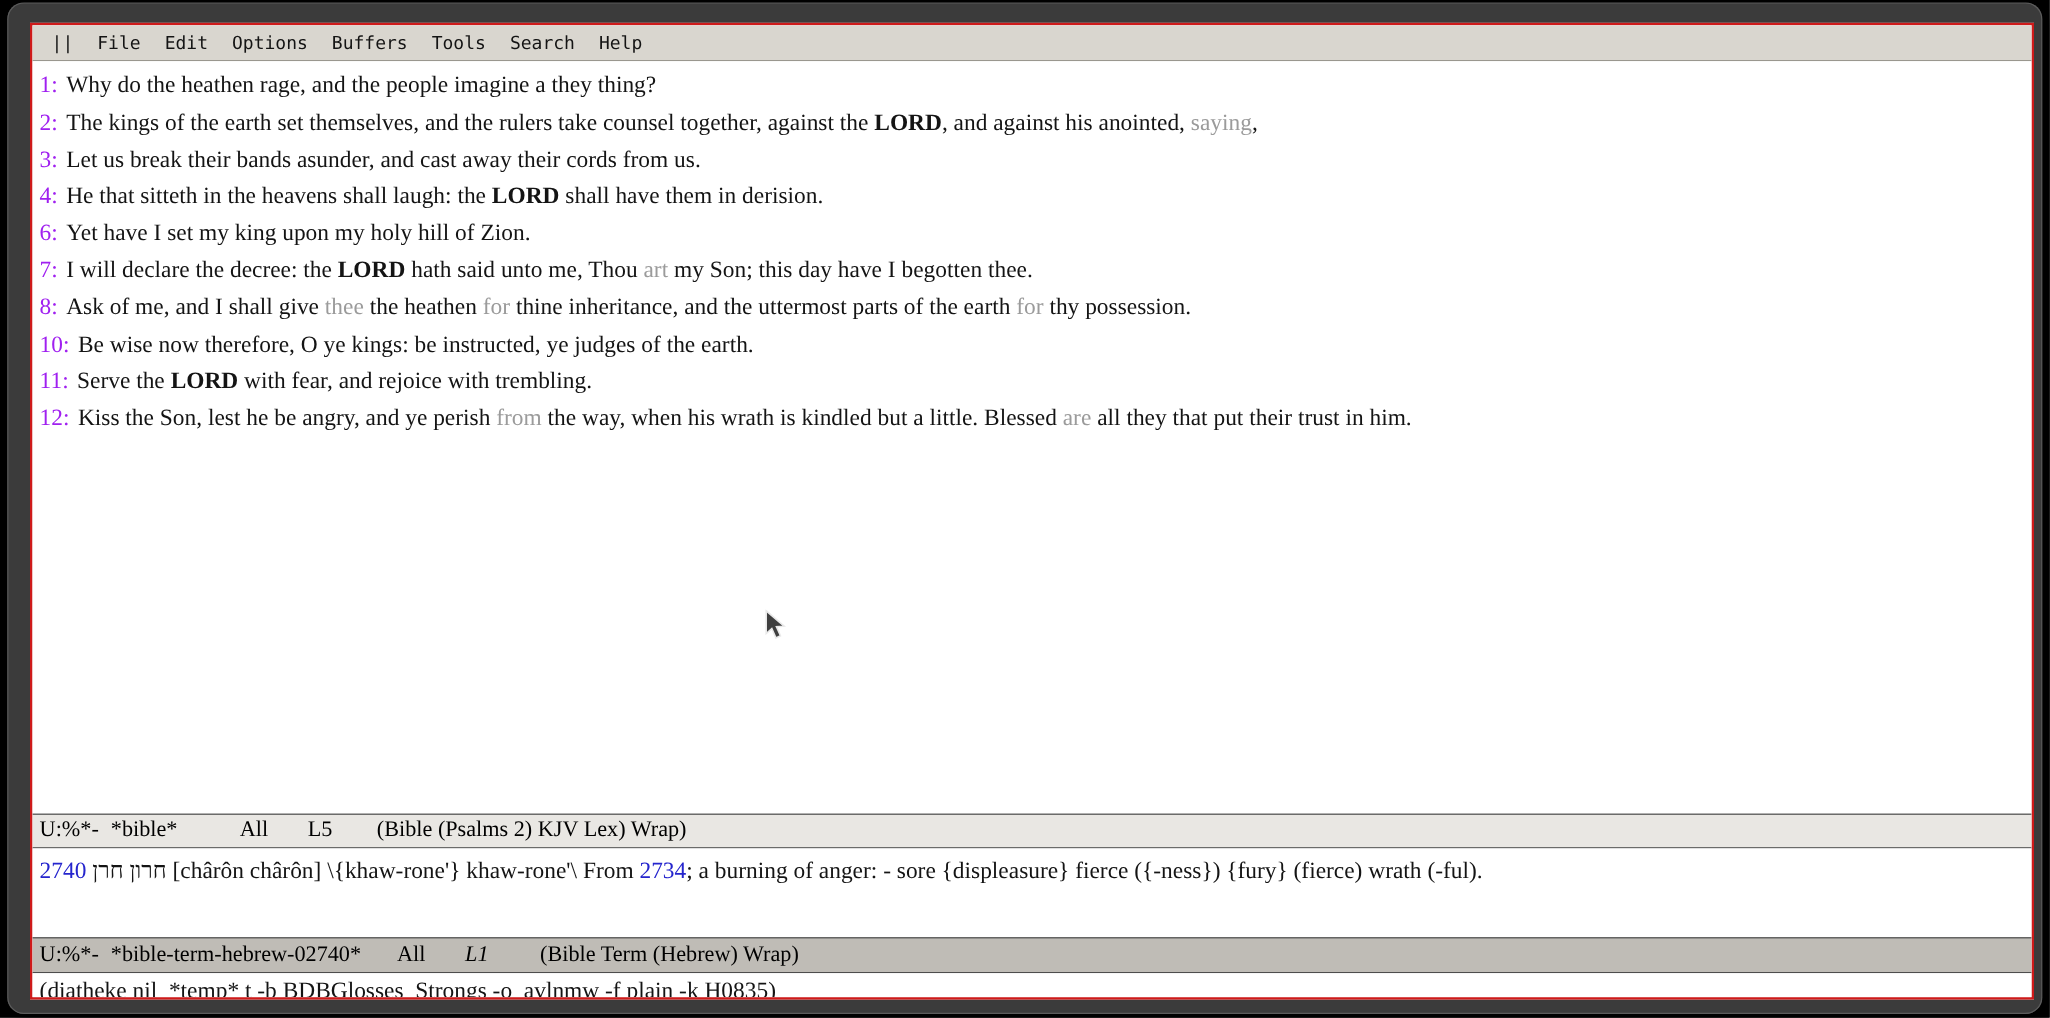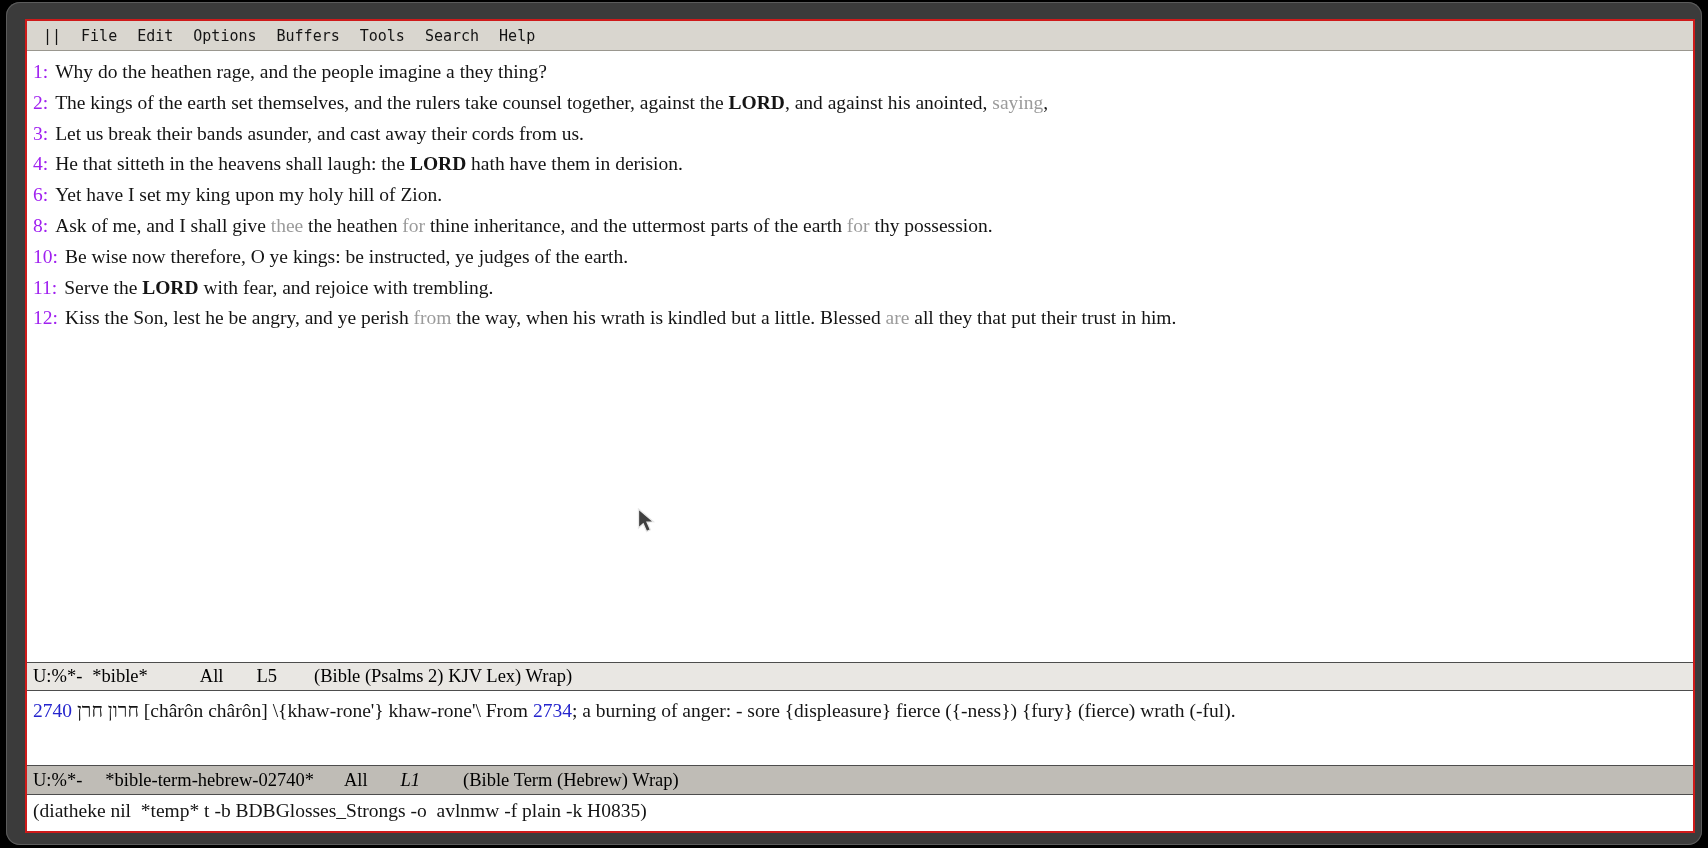--- a/index.html
+++ b/index.html
@@ -34,29 +34,29 @@
   .modeline { flex:none; display:flex; align-items:center; font-size:18.5px; color:#000;
     padding-left:6px; border-top:1px solid #4d4d4d; border-bottom:1px solid #4d4d4d;
     white-space:nowrap; overflow:hidden; }
   .ml-inactive { height:29px; background:#e9e7e3; }
   .ml-active   { height:30px; background:#bfbcb6; }
   .ml-buffer { font-weight:normal; }
   #ml1 .ml-buffer { margin-left:10px; }
   #ml1 .ml-pos    { margin-left:52px; }
   #ml1 .ml-line   { margin-left:33px; }
   #ml1 .ml-modes  { margin-left:37px; }
-  #ml2 .ml-buffer { margin-left:23px; }
+  #ml2 .ml-buffer { margin-left:10px; }
   #ml2 .ml-pos    { margin-left:30px; }
   #ml2 .ml-line   { margin-left:33px;font-style:italic; }
   #ml2 .ml-modes  { margin-left:43px; }
 
   .win-lexicon { flex:none; height:74px; background:#fff; padding:5px 6px 0 6px;
     font-size:19.5px; line-height:30px; color:#141414; white-space:nowrap; overflow:hidden; }
 
-  .echo-area { flex:none; height:36px; background:#fff; padding:5px 0 0 6px;
+  .echo-area { flex:none; height:20px; background:#fff; padding:5px 0 0 6px;
     font-size:19.5px; color:#141414; white-space:pre; overflow:hidden; }
 
   .mouse-pointer { position:absolute; left:637px; top:508px; width:22px; height:27px;
     pointer-events:none; z-index:50; }
 </style>
 </head>
 <body>
 
 <div class="wm-window">
   <div class="emacs-frame">
@@ -69,22 +69,23 @@
         <span class="menu-item">Buffers</span>
         <span class="menu-item">Tools</span>
         <span class="menu-item">Search</span>
         <span class="menu-item">Help</span>
       </div>
 
     <div class="win-bible" id="win-bible">
         <div class="verse"><span class="vnum">1:</span><span class="seg-n">Why do the heathen rage, and the people imagine a they thing?</span></div>
         <div class="verse"><span class="vnum">2:</span><span class="seg-n">The kings of the earth set themselves, and the rulers take counsel together, against the </span><span class="seg-b">LORD</span><span class="seg-n">, and against his anointed, </span><span class="seg-g">saying</span><span class="seg-n">,</span></div>
         <div class="verse"><span class="vnum">3:</span><span class="seg-n">Let us break their bands asunder, and cast away their cords from us.</span></div>
-        <div class="verse"><span class="vnum">4:</span><span class="seg-n">He that sitteth in the heavens shall laugh: the </span><span class="seg-b">LORD</span><span class="seg-n"> hath have them in derision.</span></div>
+        <div class="verse"><span class="vnum">4:</span><span class="seg-n">He that sitteth in the heavens shall laugh: the </span><span class="seg-b">LORD</span><span class="seg-n"> shall have them in derision.</span></div>
         <div class="verse"><span class="vnum">6:</span><span class="seg-n">Yet have I set my king upon my holy hill of Zion.</span></div>
+        <div class="verse"><span class="vnum">7:</span><span class="seg-n">I will declare the decree: the </span><span class="seg-b">LORD</span><span class="seg-n"> hath said unto me, Thou </span><span class="seg-g">art</span><span class="seg-n"> my Son; this day have I begotten thee.</span></div>
         <div class="verse"><span class="vnum">8:</span><span class="seg-n">Ask of me, and I shall give </span><span class="seg-g">thee</span><span class="seg-n"> the heathen </span><span class="seg-g">for</span><span class="seg-n"> thine inheritance, and the uttermost parts of the earth </span><span class="seg-g">for</span><span class="seg-n"> thy possession.</span></div>
         <div class="verse"><span class="vnum">10:</span><span class="seg-n">Be wise now therefore, O ye kings: be instructed, ye judges of the earth.</span></div>
         <div class="verse"><span class="vnum">11:</span><span class="seg-n">Serve the </span><span class="seg-b">LORD</span><span class="seg-n"> with fear, and rejoice with trembling.</span></div>
         <div class="verse"><span class="vnum">12:</span><span class="seg-n">Kiss the Son, lest he be angry, and ye perish </span><span class="seg-g">from</span><span class="seg-n"> the way, when his wrath is kindled but a little. Blessed </span><span class="seg-g">are</span><span class="seg-n"> all they that put their trust in him.</span></div>
       </div>
 
     <div class="modeline ml-inactive" id="ml1">
       <span class="ml-prefix">U:%*-</span>
       <span class="ml-buffer">*bible*</span>
       <span class="ml-pos">All</span>

